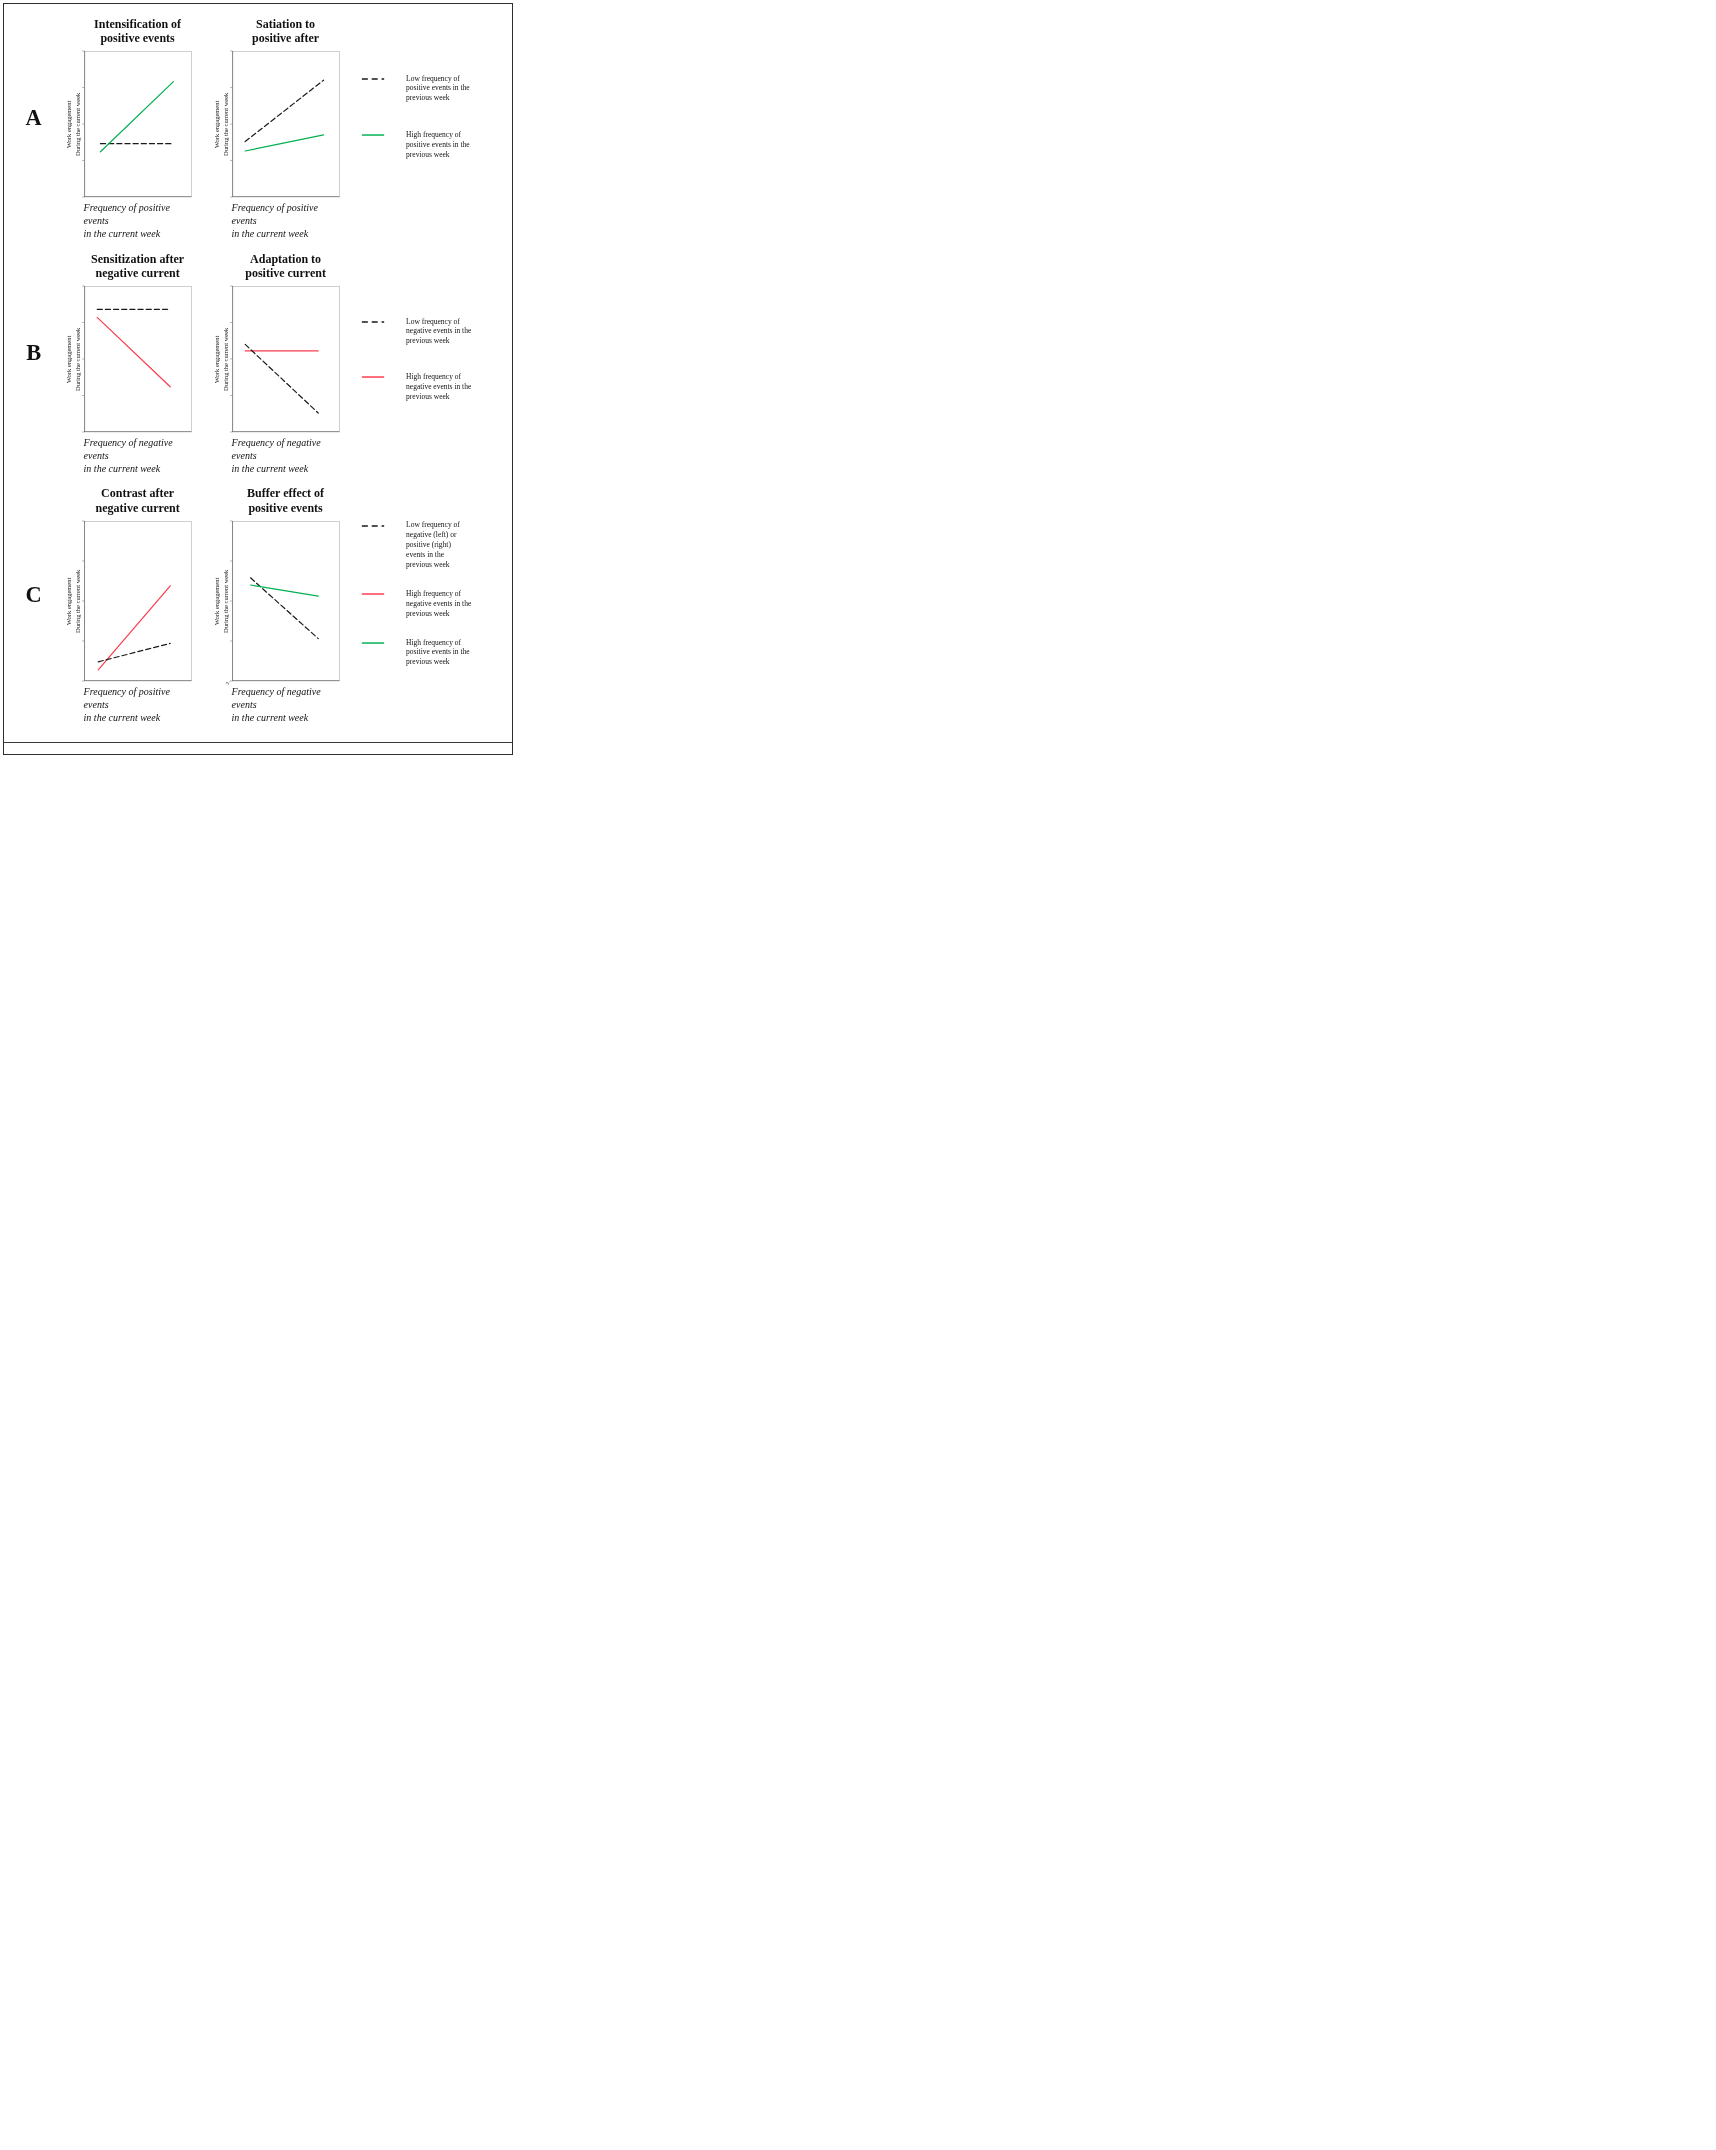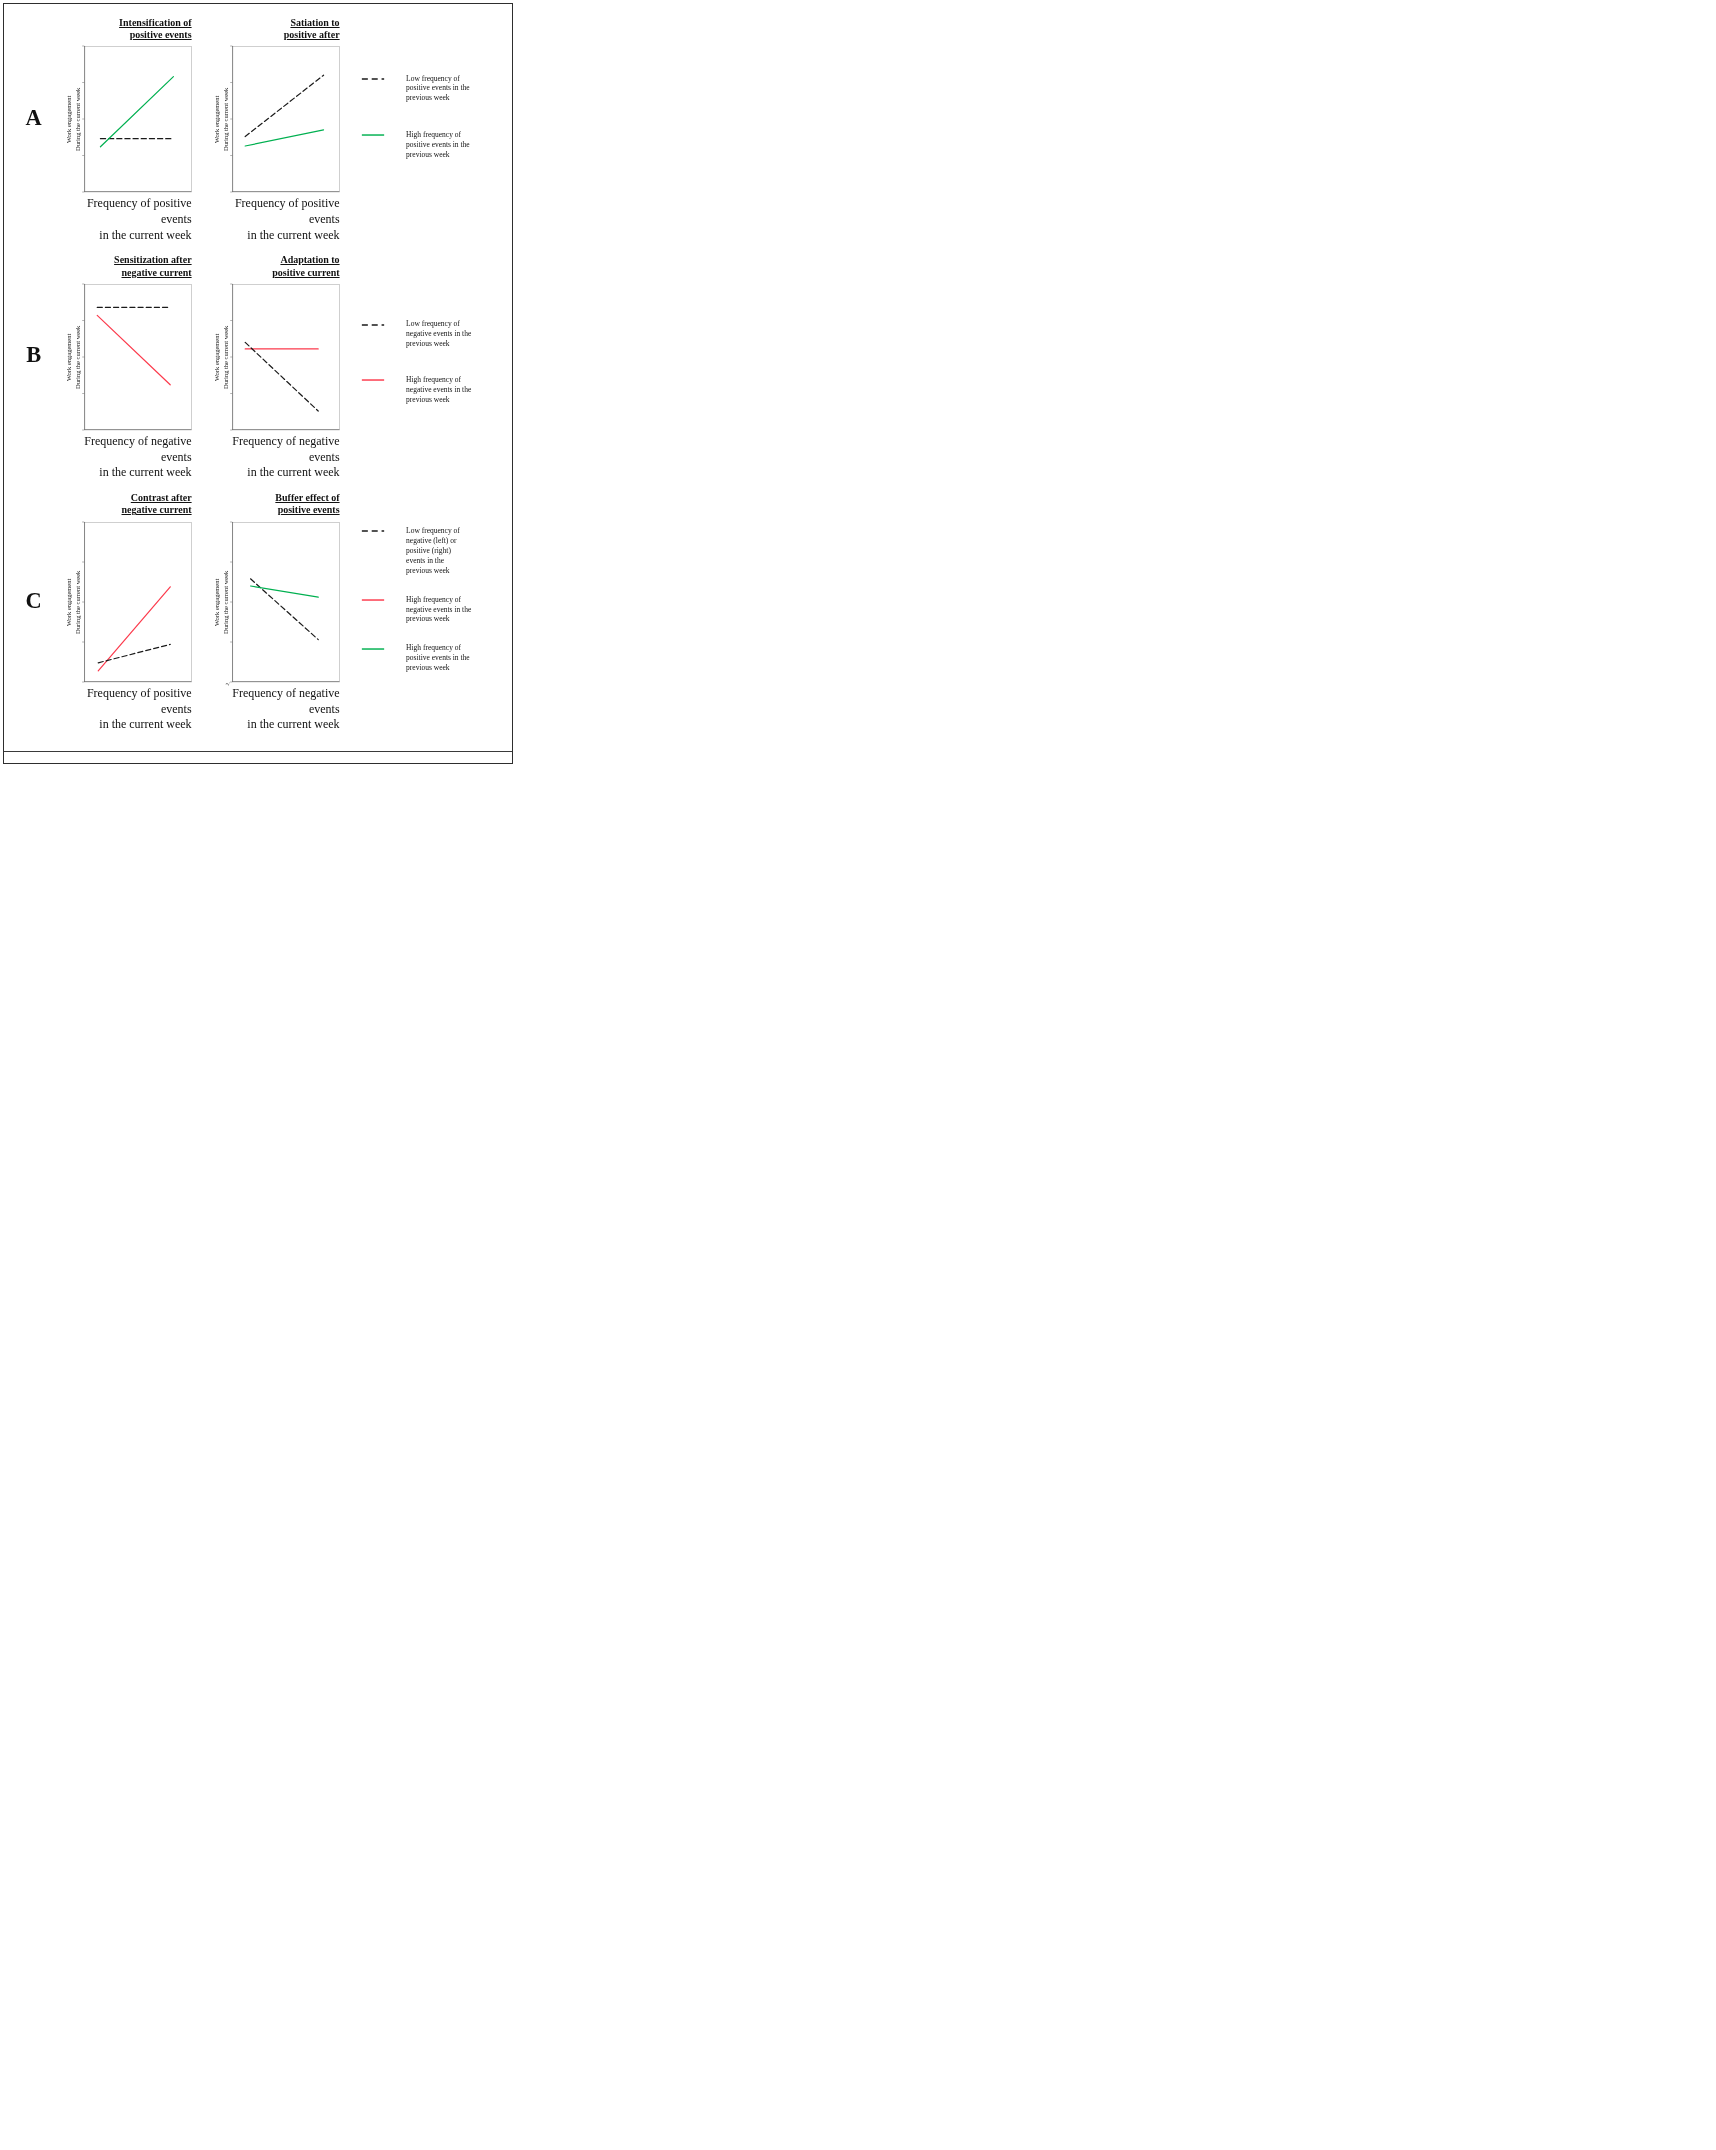--- a/index.html
+++ b/index.html
@@ -22,47 +22,47 @@
     font-weight:700;
     line-height:1;
   }
   .row-a .letter,.row-b .letter{padding-top:90px;}
   .row-c .letter{padding-top:98px;}
   .chart{flex:0 0 127px;}
   .chart + .chart{margin-left:20px;}
   .chart-title{
     margin:0 0 5.2px 20px;
     width:108px;
-    text-align:right;
-    font-size:10px;
+    text-align:center;
+    font-size:12px;
     font-weight:700;
     line-height:1.22;
     white-space:pre-line;
-    text-decoration:underline;
   }
   .plot-row{display:flex;position:relative;}
   .y-label{
     flex:0 0 20px;
     writing-mode:vertical-rl;
     transform:rotate(180deg);
     text-align:center;
     font-size:6.5px;
     line-height:1.45;
     white-space:pre-line;
     height:146px;
   }
   .row-c .y-label{height:160px;}
   .plot{overflow:visible;display:block;background:#fff;}
   .x-label{
     margin:4.3px 0 0 20px;
     width:108px;
-    text-align:right;
-    font-size:12px;
+    text-align:left;
+    font-size:10px;
     line-height:1.3;
     white-space:pre-line;
+    font-style:italic;
   }
   .legend{
     margin-left:21.5px;
     display:flex;
     flex-direction:column;
     width:129px;
   }
   .legend-a{padding-top:57px;gap:27px;}
   .legend-b{padding-top:65px;gap:26px;}
   .legend-c{padding-top:34px;gap:19px;}

